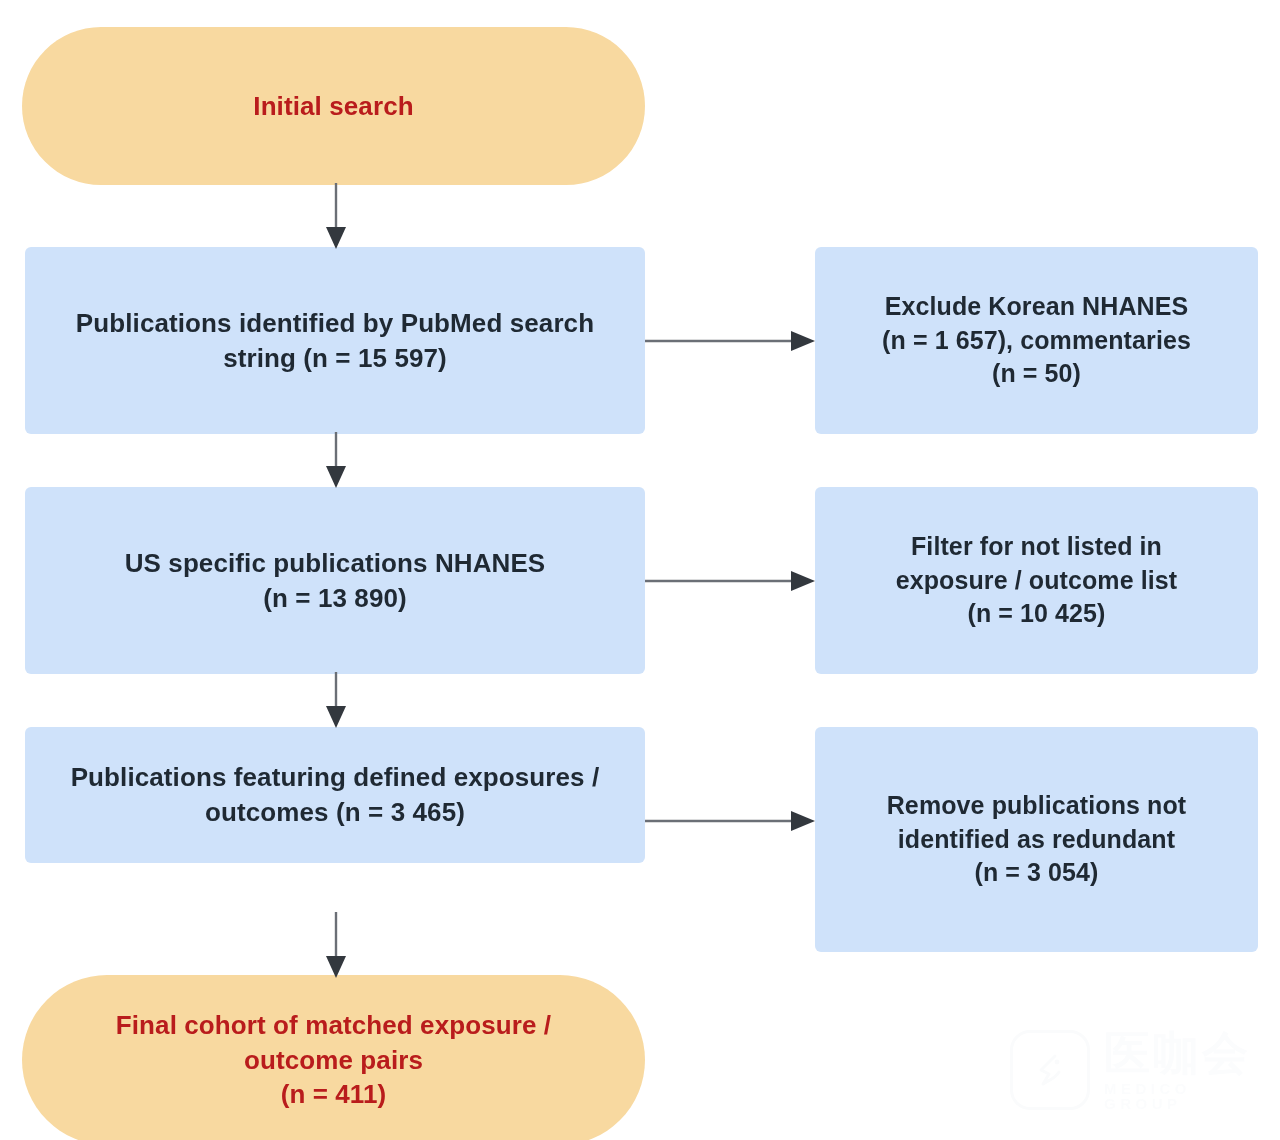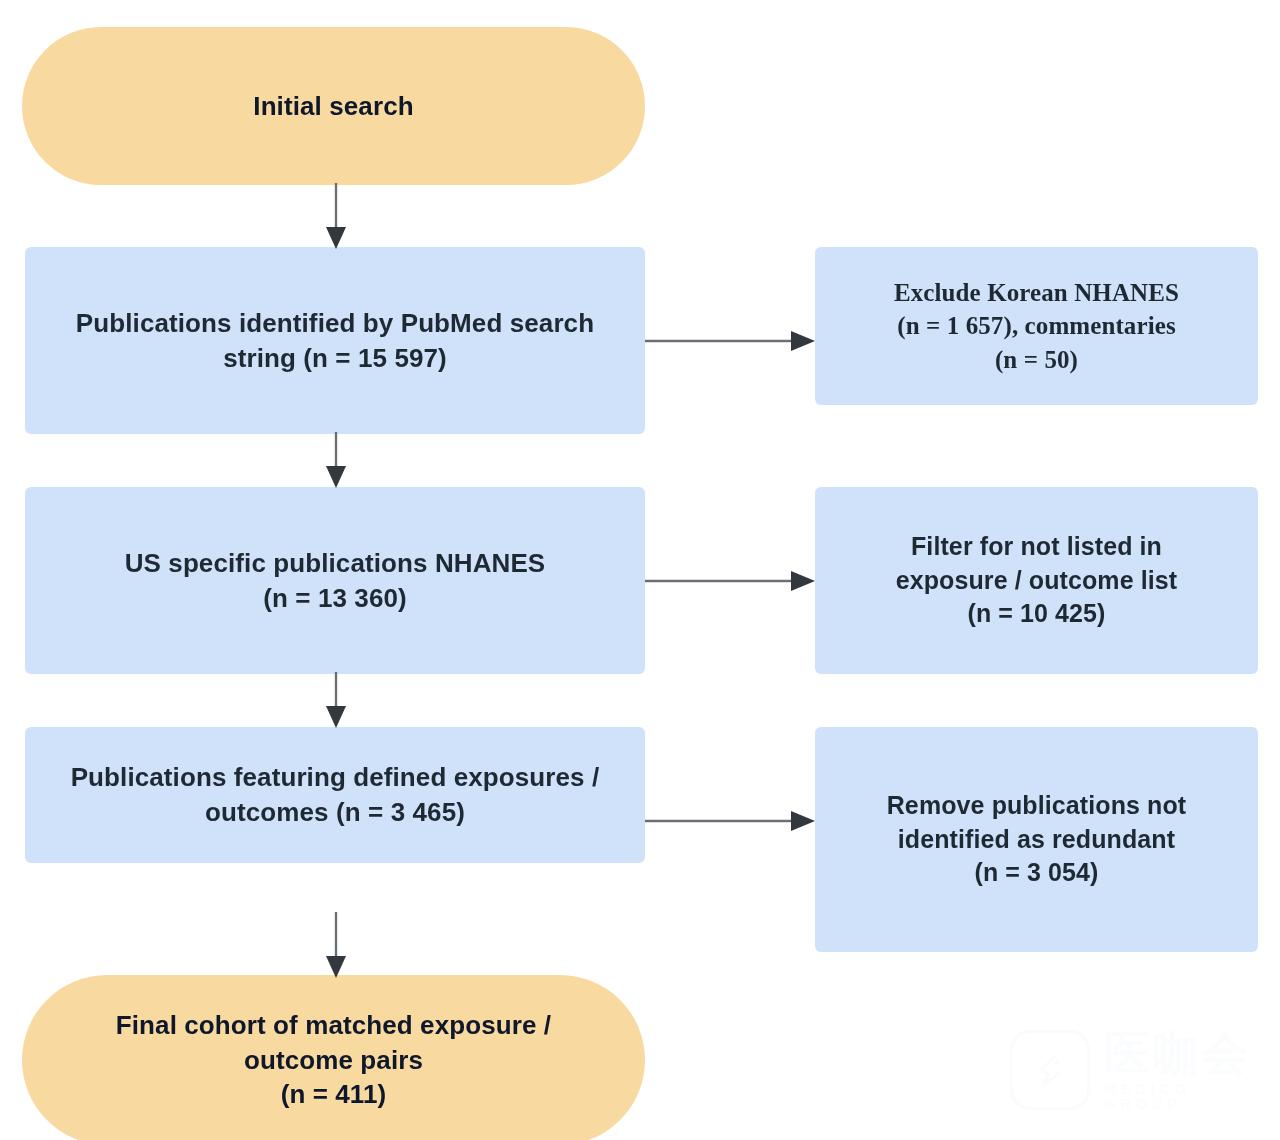--- a/index.html
+++ b/index.html
@@ -29,21 +29,21 @@
     color: #1f2933;
     font-size: 26px;
     line-height: 1.34;
     letter-spacing: 0.1px;
     padding: 6px 22px;
     white-space: pre-line;
   }
   .node.terminal {
     background: #f8d9a0;
     border-radius: 999px;
-    color: #0f172a;
+    color: #b91c1c;
     font-weight: 700;
   }
   .node.process {
     background: #cfe2fa;
     border-radius: 6px;
     font-weight: 700;
   }
   .node.side {
     background: #cfe2fa;
     border-radius: 6px;
@@ -112,26 +112,26 @@
 </head>
 <body>
 
 <div id="canvas">
 
   <div class="node terminal" style="left:22px; top:27px; width:623px; height:158px;">Initial search</div>
 
   <div class="node process" style="left:25px; top:247px; width:620px; height:187px;">Publications identified by PubMed search
 string (n = 15 597)</div>
 
-  <div class="node side" style="left:815px; top:247px; width:443px; height:158px;font-family:Liberation Serif, serif;">Exclude Korean NHANES
+  <div class="node side" style="left:815px; top:247px; width:443px; height:187px;">Exclude Korean NHANES
 (n = 1 657), commentaries
 (n = 50)</div>
 
   <div class="node process" style="left:25px; top:487px; width:620px; height:187px;">US specific publications NHANES
-(n = 13 360)</div>
+(n = 13 890)</div>
 
   <div class="node side" style="left:815px; top:487px; width:443px; height:187px;">Filter for not listed in
 exposure / outcome list
 (n = 10 425)</div>
 
   <div class="node process" style="left:25px; top:727px; width:620px; height:136px;">Publications featuring defined exposures /
 outcomes (n = 3 465)</div>
 
   <div class="node side" style="left:815px; top:727px; width:443px; height:225px;">Remove publications not
 identified as redundant

